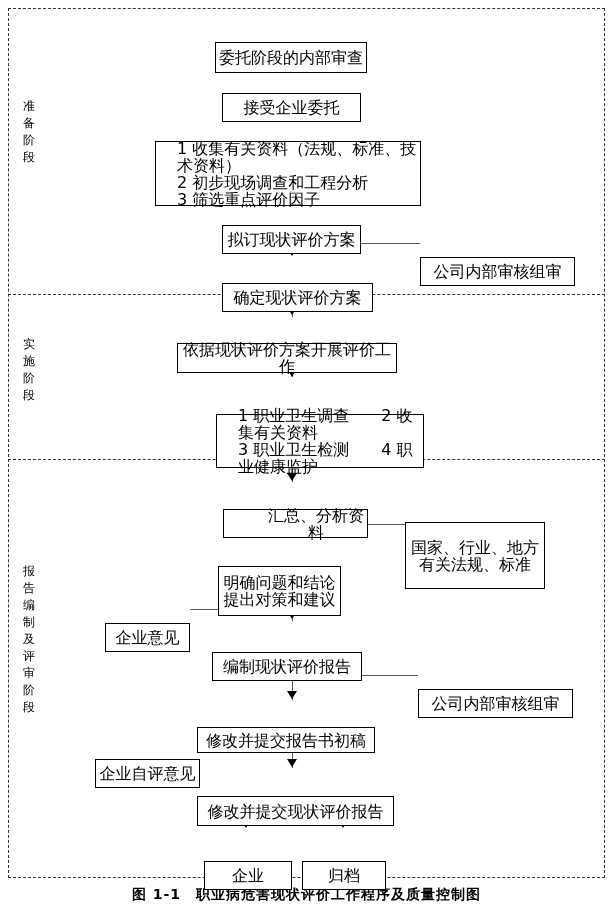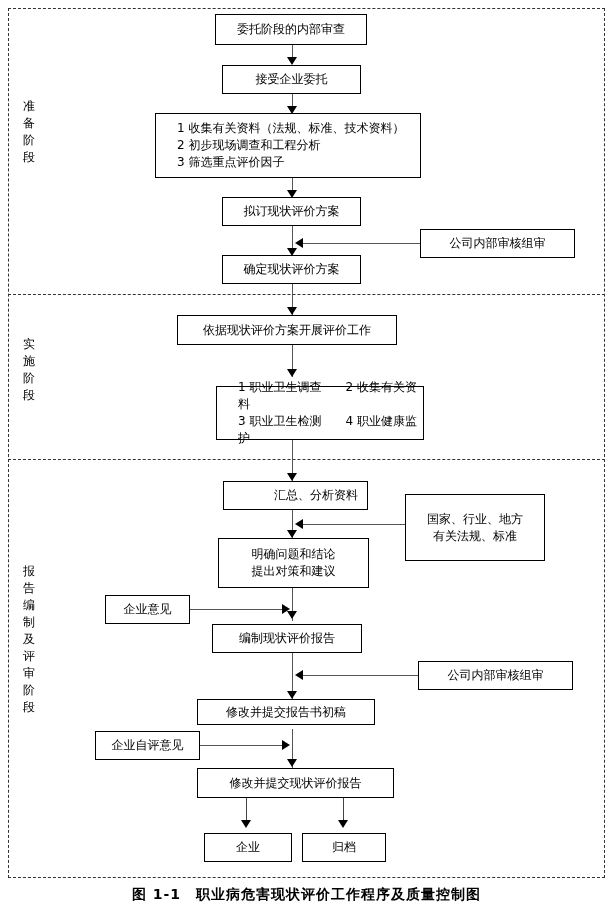--- a/index.html
+++ b/index.html
@@ -40,24 +40,25 @@
   
   .node{
     position:absolute;
     box-sizing:border-box;
     border:1px solid #000;
     background:#fff;
     display:flex;
     align-items:center;
     justify-content:center;
     text-align:center;
-    font-size:12px;
+    font-size:16px;
     line-height:17px;
     white-space:pre-line;
     z-index:3;
+    margin-top:28px;
   }
   .node.left-align{
     justify-content:flex-start;
     text-align:left;
     padding-left:21px;
   }
 
   
   .vline{
     position:absolute;
@@ -135,21 +136,21 @@
 3 筛选重点评价因子</div>
 
   <div class="vline" style="left:292px;top:178px;height:16px;"></div>
   <div class="arrow-down" style="left:287px;top:190px;"></div>
 
   <div class="node" style="left:222px;top:197px;width:139px;height:29px;">拟订现状评价方案</div>
 
   <div class="vline" style="left:292px;top:226px;height:26px;"></div>
   <div class="arrow-down" style="left:287px;top:248px;"></div>
 
-  <div class="node" style="left:222px;top:255px;width:139px;height:29px;">确定现状评价方案</div>
+  <div class="node" style="left:222px;top:255px;width:151px;height:29px;">确定现状评价方案</div>
 
   <div class="node" style="left:420px;top:229px;width:155px;height:29px;">公司内部审核组审</div>
   <div class="hline" style="left:302px;top:243px;width:118px;"></div>
   <div class="arrow-left" style="left:295px;top:238px;"></div>
 
   <div class="vline" style="left:292px;top:284px;height:33px;"></div>
   <div class="arrow-down" style="left:287px;top:307px;"></div>
 
   <div class="node" style="left:177px;top:315px;width:220px;height:30px;">依据现状评价方案开展评价工作</div>
 
@@ -165,21 +166,21 @@
   <div class="node" style="left:223px;top:481px;width:145px;height:29px;padding-left:41px;">汇总、分析资料</div>
 
   <div class="vline" style="left:292px;top:510px;height:28px;"></div>
   <div class="arrow-down" style="left:287px;top:530px;"></div>
 
   <div class="node" style="left:405px;top:494px;width:140px;height:67px;">国家、行业、地方
 有关法规、标准</div>
   <div class="hline" style="left:302px;top:524px;width:103px;"></div>
   <div class="arrow-left" style="left:295px;top:519px;"></div>
 
-  <div class="node" style="left:218px;top:538px;width:151px;height:50px;">明确问题和结论
+  <div class="node" style="left:218px;top:538px;width:123px;height:50px;">明确问题和结论
 提出对策和建议</div>
 
   <div class="vline" style="left:292px;top:588px;height:33px;"></div>
   <div class="arrow-down" style="left:287px;top:611px;"></div>
 
   <div class="node" style="left:105px;top:595px;width:85px;height:29px;">企业意见</div>
   <div class="hline" style="left:190px;top:609px;width:92px;"></div>
   <div class="arrow-right" style="left:282px;top:604px;"></div>
 
   <div class="node" style="left:212px;top:624px;width:150px;height:29px;">编制现状评价报告</div>

